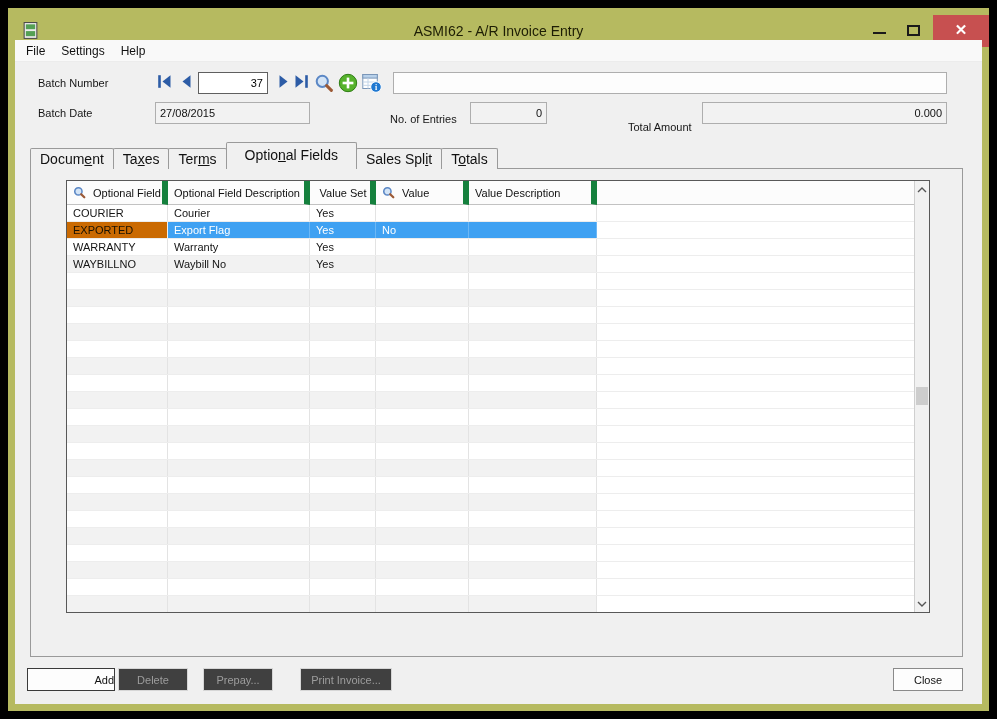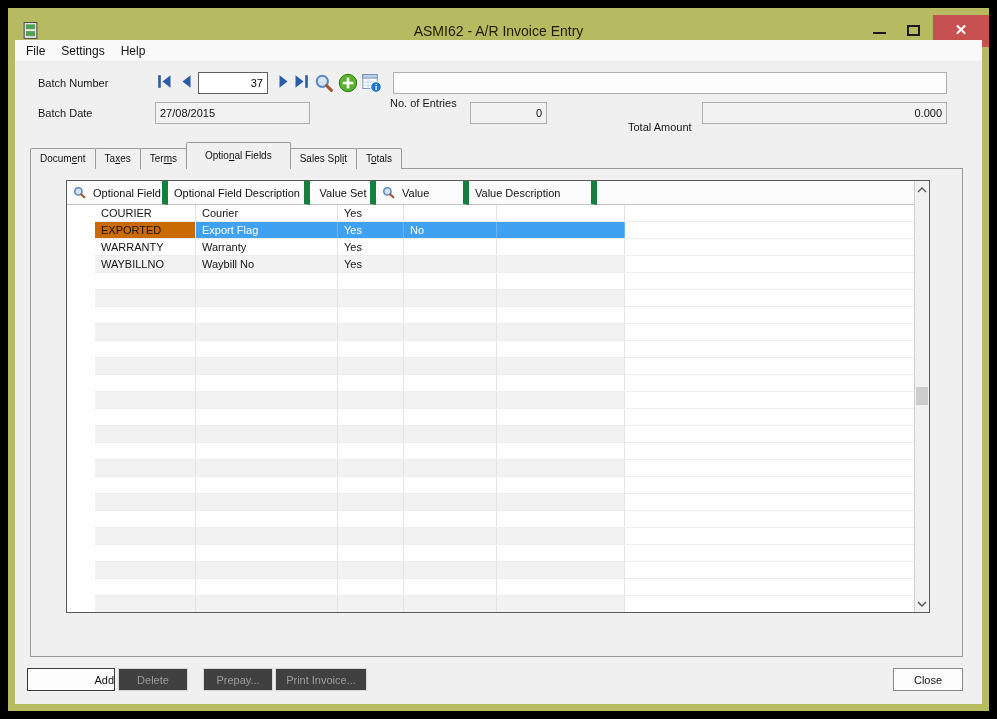--- a/index.html
+++ b/index.html
@@ -32,33 +32,33 @@
   .field.num { text-align:right; }
 
   .nav-btn { position:absolute; top:34px; width:19px; height:18px; border:none; background:transparent; padding:0; }
   .nav-btn svg { width:17px; height:15px; }
   .batch-input { position:absolute; left:183px; top:32px; width:70px; height:22px; border:1px solid #5f5f5f; background:#fff; font-size:11px; text-align:right; padding:0 4px; font-family:"Liberation Sans", sans-serif; }
   .tool-ico { position:absolute; top:33px; width:20px; height:20px; border:none; background:transparent; padding:0; }
   .tool-ico svg { width:20px; height:20px; }
 
   
   .tab-strip { position:absolute; left:15px; top:102px; height:27px; display:flex; align-items:flex-end; z-index:3; }
-  .tab { height:21px; line-height:20px; background:#f0f0f0; border:1px solid #9a9a9a; border-bottom:none; margin-right:-1px; padding:0 9px; font-size:10px; color:#111; position:relative; border-top-left-radius:2px; border-top-right-radius:2px; }
+  .tab { height:21px; line-height:20px; background:#f0f0f0; border:1px solid #9a9a9a; border-bottom:none; margin-right:-1px; padding:0 9px; font-size:14px; color:#111; position:relative; border-top-left-radius:2px; border-top-right-radius:2px; }
   .tab.active { height:27px; line-height:25px; background:#f0f0f0; z-index:4; padding:0 18px; }
   .tab .accel { text-decoration:underline; }
 
   .tab-panel { position:absolute; left:15px; top:128px; width:933px; height:489px; background:#f0f0f0; border:1px solid #9a9a9a; z-index:1; }
 
   
   .grid-table { position:absolute; left:51px; top:140px; width:864px; height:433px; border:1px solid #585858; background:#fff; display:flex; z-index:2; }
   .grid-main { flex:1; overflow:hidden; display:flex; flex-direction:column; }
   .thead { display:flex; height:24px; flex:none; }
   .th { background:#fcfcfc; border-right:6px solid #15803d; border-bottom:1px solid #c2c2c2; display:flex; align-items:center; gap:7px; padding-left:6px; font-size:11px; color:#111; height:24px; }
   .th-fill { flex:1; background:#fcfcfc; border-bottom:1px solid #c2c2c2; }
-  .tbody { flex:1; overflow:hidden;margin-left:28px; }
+  .tbody { flex:1; overflow:hidden; }
   .tr { display:flex; height:17px; border-bottom:1px solid #ededed; }
   .td { font-size:11px; line-height:16px; color:#141414; padding:0 0 0 6px; border-right:1px solid #e3e3e3; background:#fff; overflow:hidden; white-space:nowrap; }
   .tr.stripe .td { background:#f2f2f2; }
   .td-fill { flex:1; background:#fff; }
   .col0 { width:101px; flex:none; }
   .col1 { width:142px; flex:none; }
   .col2 { width:66px;  flex:none;justify-content:center; }
   .col3 { width:93px;  flex:none; }
   .col4 { width:128px; flex:none; }
   .tr .td.cell-sel  { background:#3fa1f2 !important; color:#fff; border-right-color:#6cb7f5; }
@@ -71,21 +71,21 @@
   .scroll-down { bottom:0; }
   .scroll-thumb { position:absolute; left:1px; top:206px; width:12px; height:18px; background:#cdcdcd; }
 
   
   .btn { position:absolute; top:628px; height:23px; font-size:11px; font-family:"Liberation Sans", sans-serif; background:#fdfdfd; border:1px solid #8a8a8a; color:#111; }
   .btn.default { border:1px solid #3a3a3a; }
   .btn.disabled { background:#404040; border:1px solid #d6d6d6; color:#9d9d9d; }
   .btn-add { left:12px; width:88px;text-align:right; }
   .btn-delete { left:103px; width:70px; }
   .btn-prepay { left:188px; width:70px; }
-  .btn-print { left:260px; width:92px; }
+  .btn-print { left:285px; width:92px; }
   .btn-close2 { left:878px; width:70px; }
 </style>
 </head>
 <body>
 
 <div class="window">
 
   <div class="titlebar">
     <svg class="app-icon" viewBox="0 0 16 17">
       <rect x="2" y="0.5" width="12" height="15" fill="#ececec" stroke="#4c4c4c"></rect>
@@ -159,21 +159,21 @@
         <circle cx="14" cy="14" r="5.3" fill="#1f78d1" stroke="#fff"></circle>
         <text x="14" y="17" font-size="8" font-family="Liberation Serif, serif" font-weight="bold" fill="#fff" text-anchor="middle">i</text>
       </svg>
     </button>
 
     <div class="field white" style="left:378px; top:32px; width:554px;"></div>
 
     <div class="lbl" style="left:23px; top:62px;">Batch Date</div>
     <div class="field" style="left:140px; top:62px; width:155px;">27/08/2015</div>
 
-    <div class="lbl" style="left:375px; top:52px;">No. of Entries</div>
+    <div class="lbl" style="left:375px; top:68px;">No. of Entries</div>
     <div class="field num" style="left:455px; top:62px; width:77px;">0</div>
 
     <div class="lbl" style="left:613px; top:76px;">Total Amount</div>
     <div class="field num" style="left:687px; top:62px; width:245px;">0.000</div>
 
     <div class="tab-strip" id="tabstrip">
         <div class="tab"><span>Docum</span><span class="accel">e</span><span>nt</span></div>
         <div class="tab"><span>Ta</span><span class="accel">x</span><span>es</span></div>
         <div class="tab"><span>Ter</span><span class="accel">m</span><span>s</span></div>
         <div class="tab active"><span>Optio</span><span class="accel">n</span><span>al Fields</span></div>

